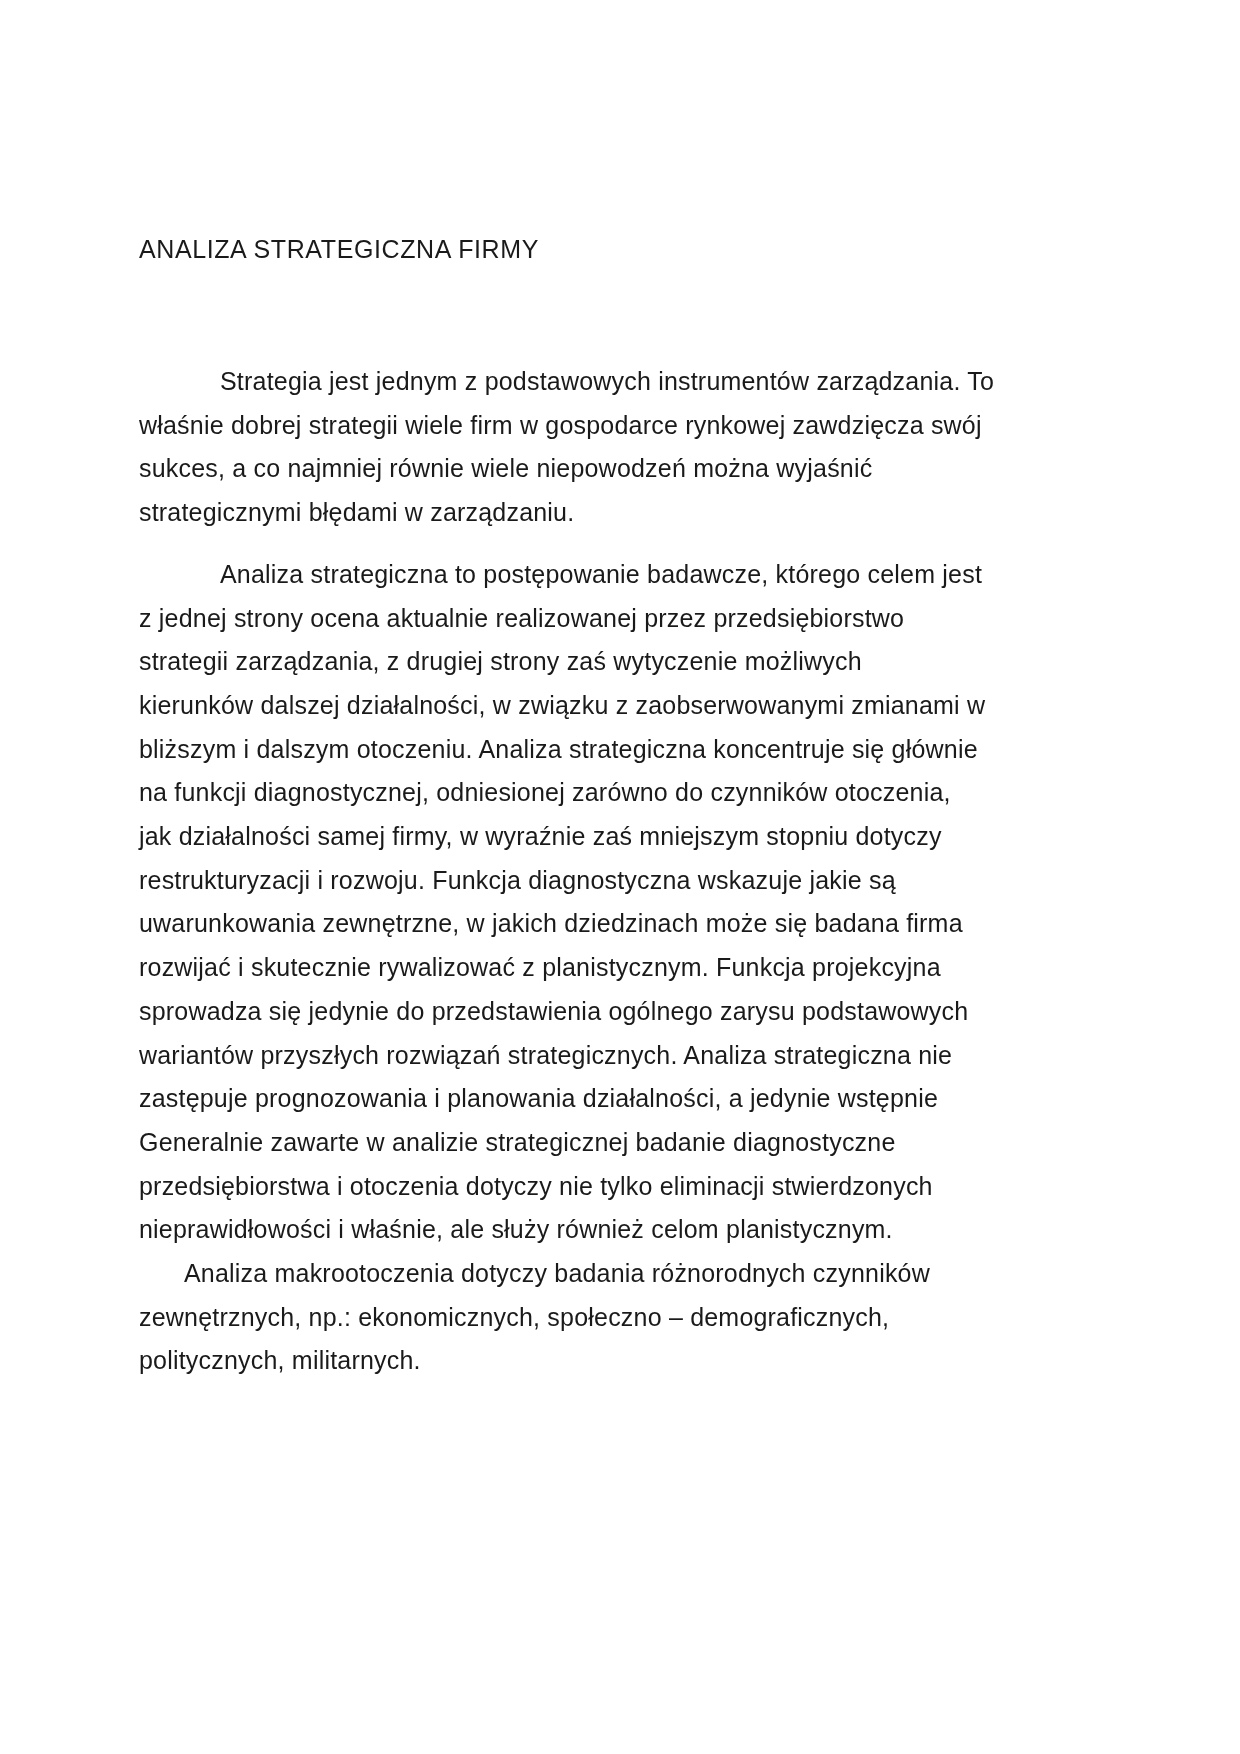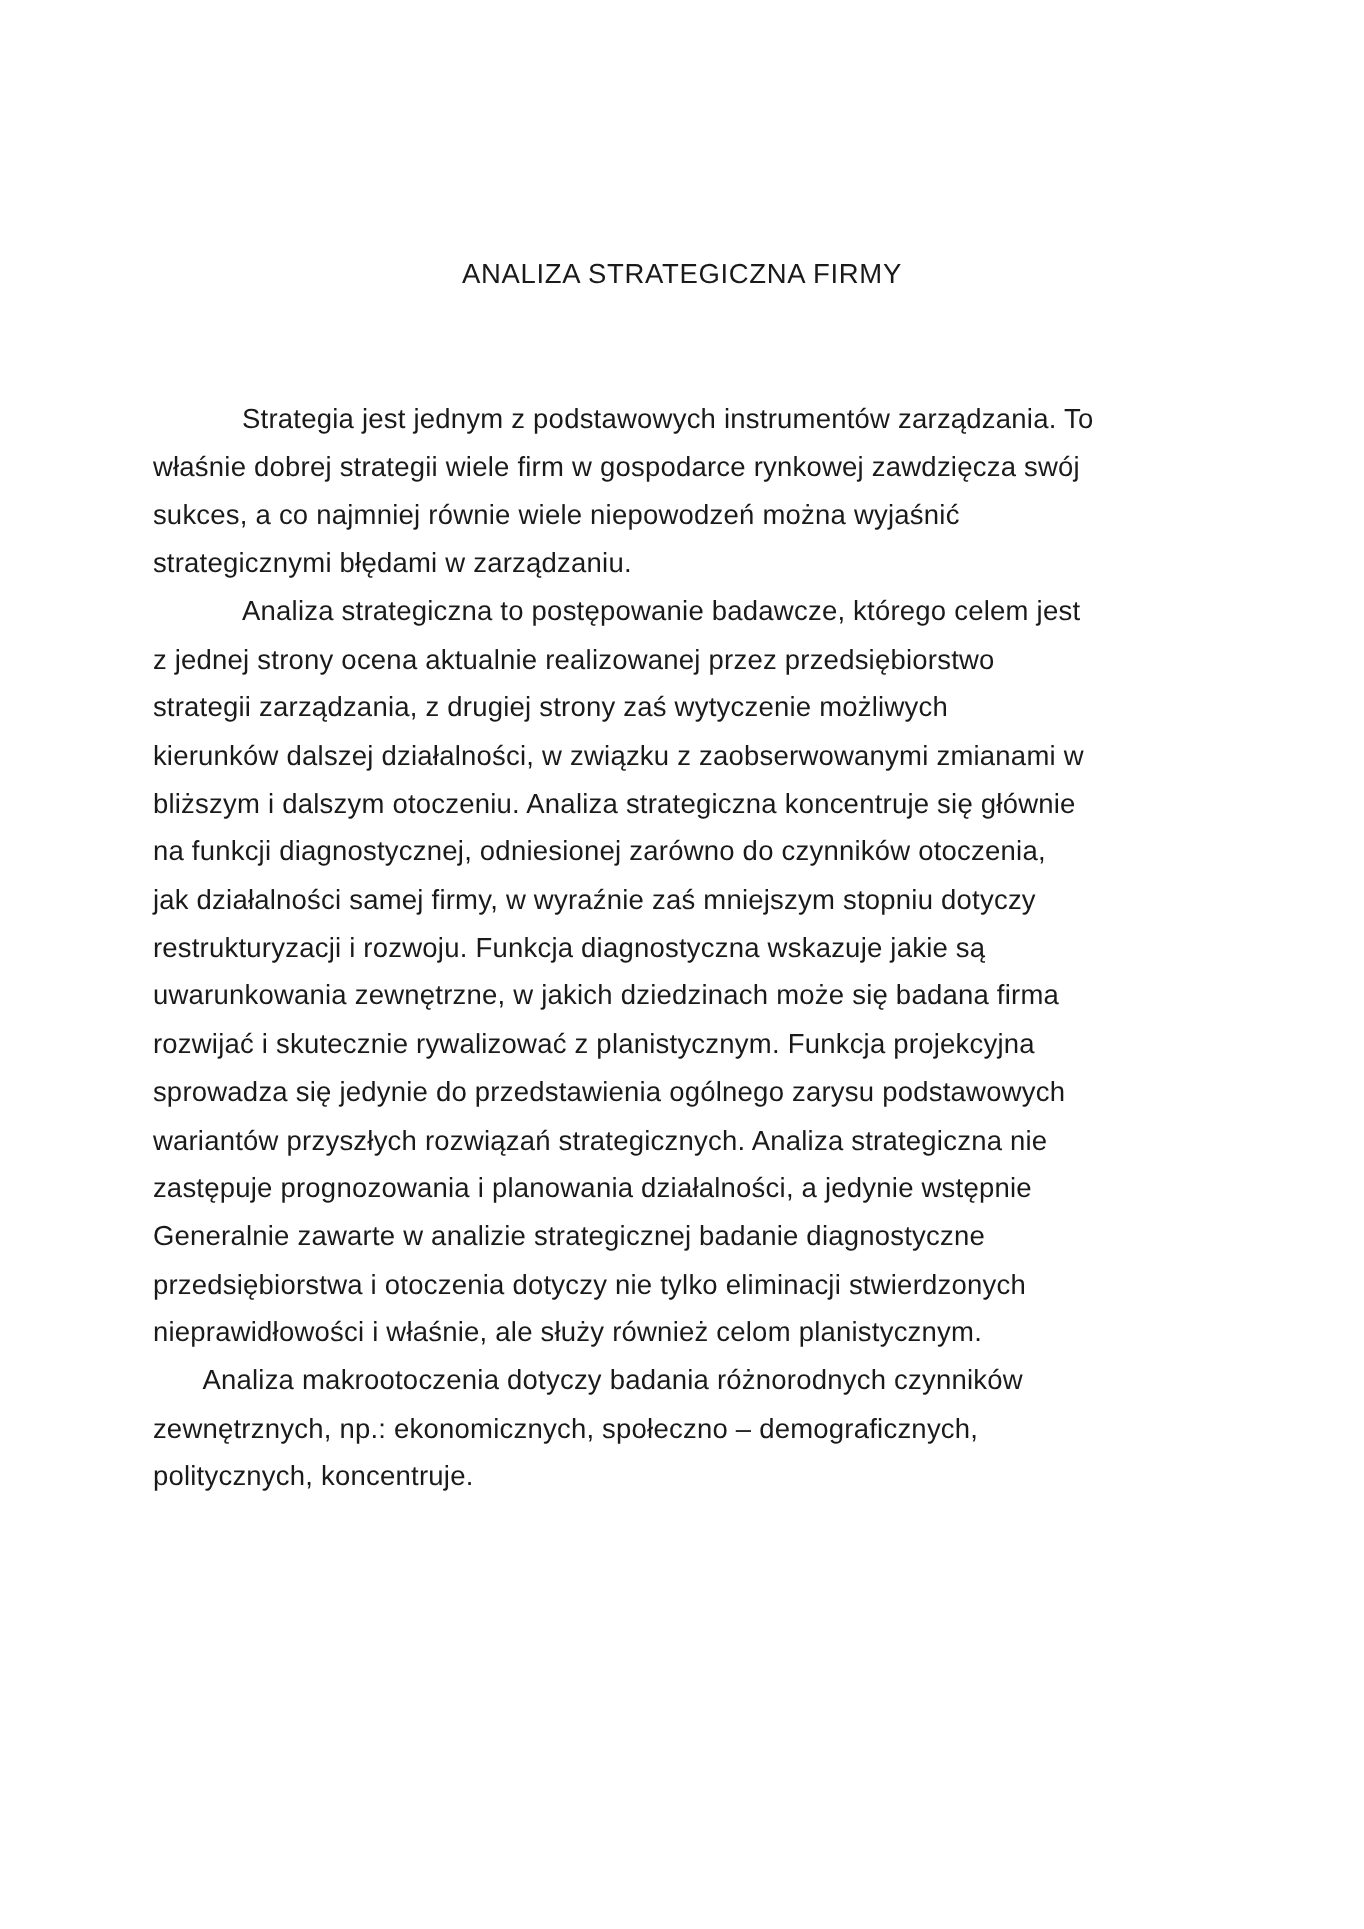--- a/index.html
+++ b/index.html
@@ -13,38 +13,38 @@
     height: 1754px;
     background: #ffffff;
     overflow: hidden;
     font-family: "Liberation Sans", "DejaVu Sans", sans-serif;
     color: #1a1a1a;
   }
   .content {
     padding: 233px 139px 0 139px;
   }
   .doc-title {
-    text-align: center;
+    text-align: left;
     font-size: 25px;
     font-weight: 400;
     line-height: 33px;
     letter-spacing: 0.6px;
     margin: 0 0 94px 0;
     white-space: pre;
   }
   .paragraph {
     margin: 0;
   }
   .line {
     font-size: 25px;
     line-height: 43.7px;
     letter-spacing: 0.2px;
     white-space: pre;
   }
-  .indent-full { padding-left: 81px; }
+  .indent-full { padding-left: 81px; margin-top: 18px; }
   .indent-small { padding-left: 45px; }
   .bullet-list { margin: 0; }
   .list-item {
     font-size: 25px;
     line-height: 43.7px;
     letter-spacing: 0.2px;
     padding-left: 9px;
     margin-top: 2px;
     white-space: pre;
   }
@@ -81,17 +81,17 @@
           <div class="line"><span class="run">sprowadza się jedynie do przedstawienia ogólnego zarysu podstawowych</span></div>
           <div class="line"><span class="run">wariantów przyszłych rozwiązań strategicznych. Analiza strategiczna nie</span></div>
           <div class="line"><span class="run">zastępuje prognozowania i planowania działalności, a jedynie wstępnie</span></div>
           <div class="line"><span class="run">Generalnie zawarte w analizie strategicznej badanie diagnostyczne</span></div>
           <div class="line"><span class="run">przedsiębiorstwa i otoczenia dotyczy nie tylko eliminacji stwierdzonych</span></div>
           <div class="line"><span class="run">nieprawidłowości i właśnie, ale służy również celom planistycznym.</span></div>
         </div>
         <div class="paragraph">
           <div class="line indent-small"><span class="run-italic">Analiza makrootoczenia</span><span class="run"> dotyczy badania różnorodnych czynników</span></div>
           <div class="line"><span class="run">zewnętrznych, np.: ekonomicznych, społeczno – demograficznych,</span></div>
-          <div class="line"><span class="run">politycznych, koncentruje.</span></div>
+          <div class="line"><span class="run">politycznych, militarnych.</span></div>
         </div>
       </div>
   </div>
 </div>
 
 </body></html>

